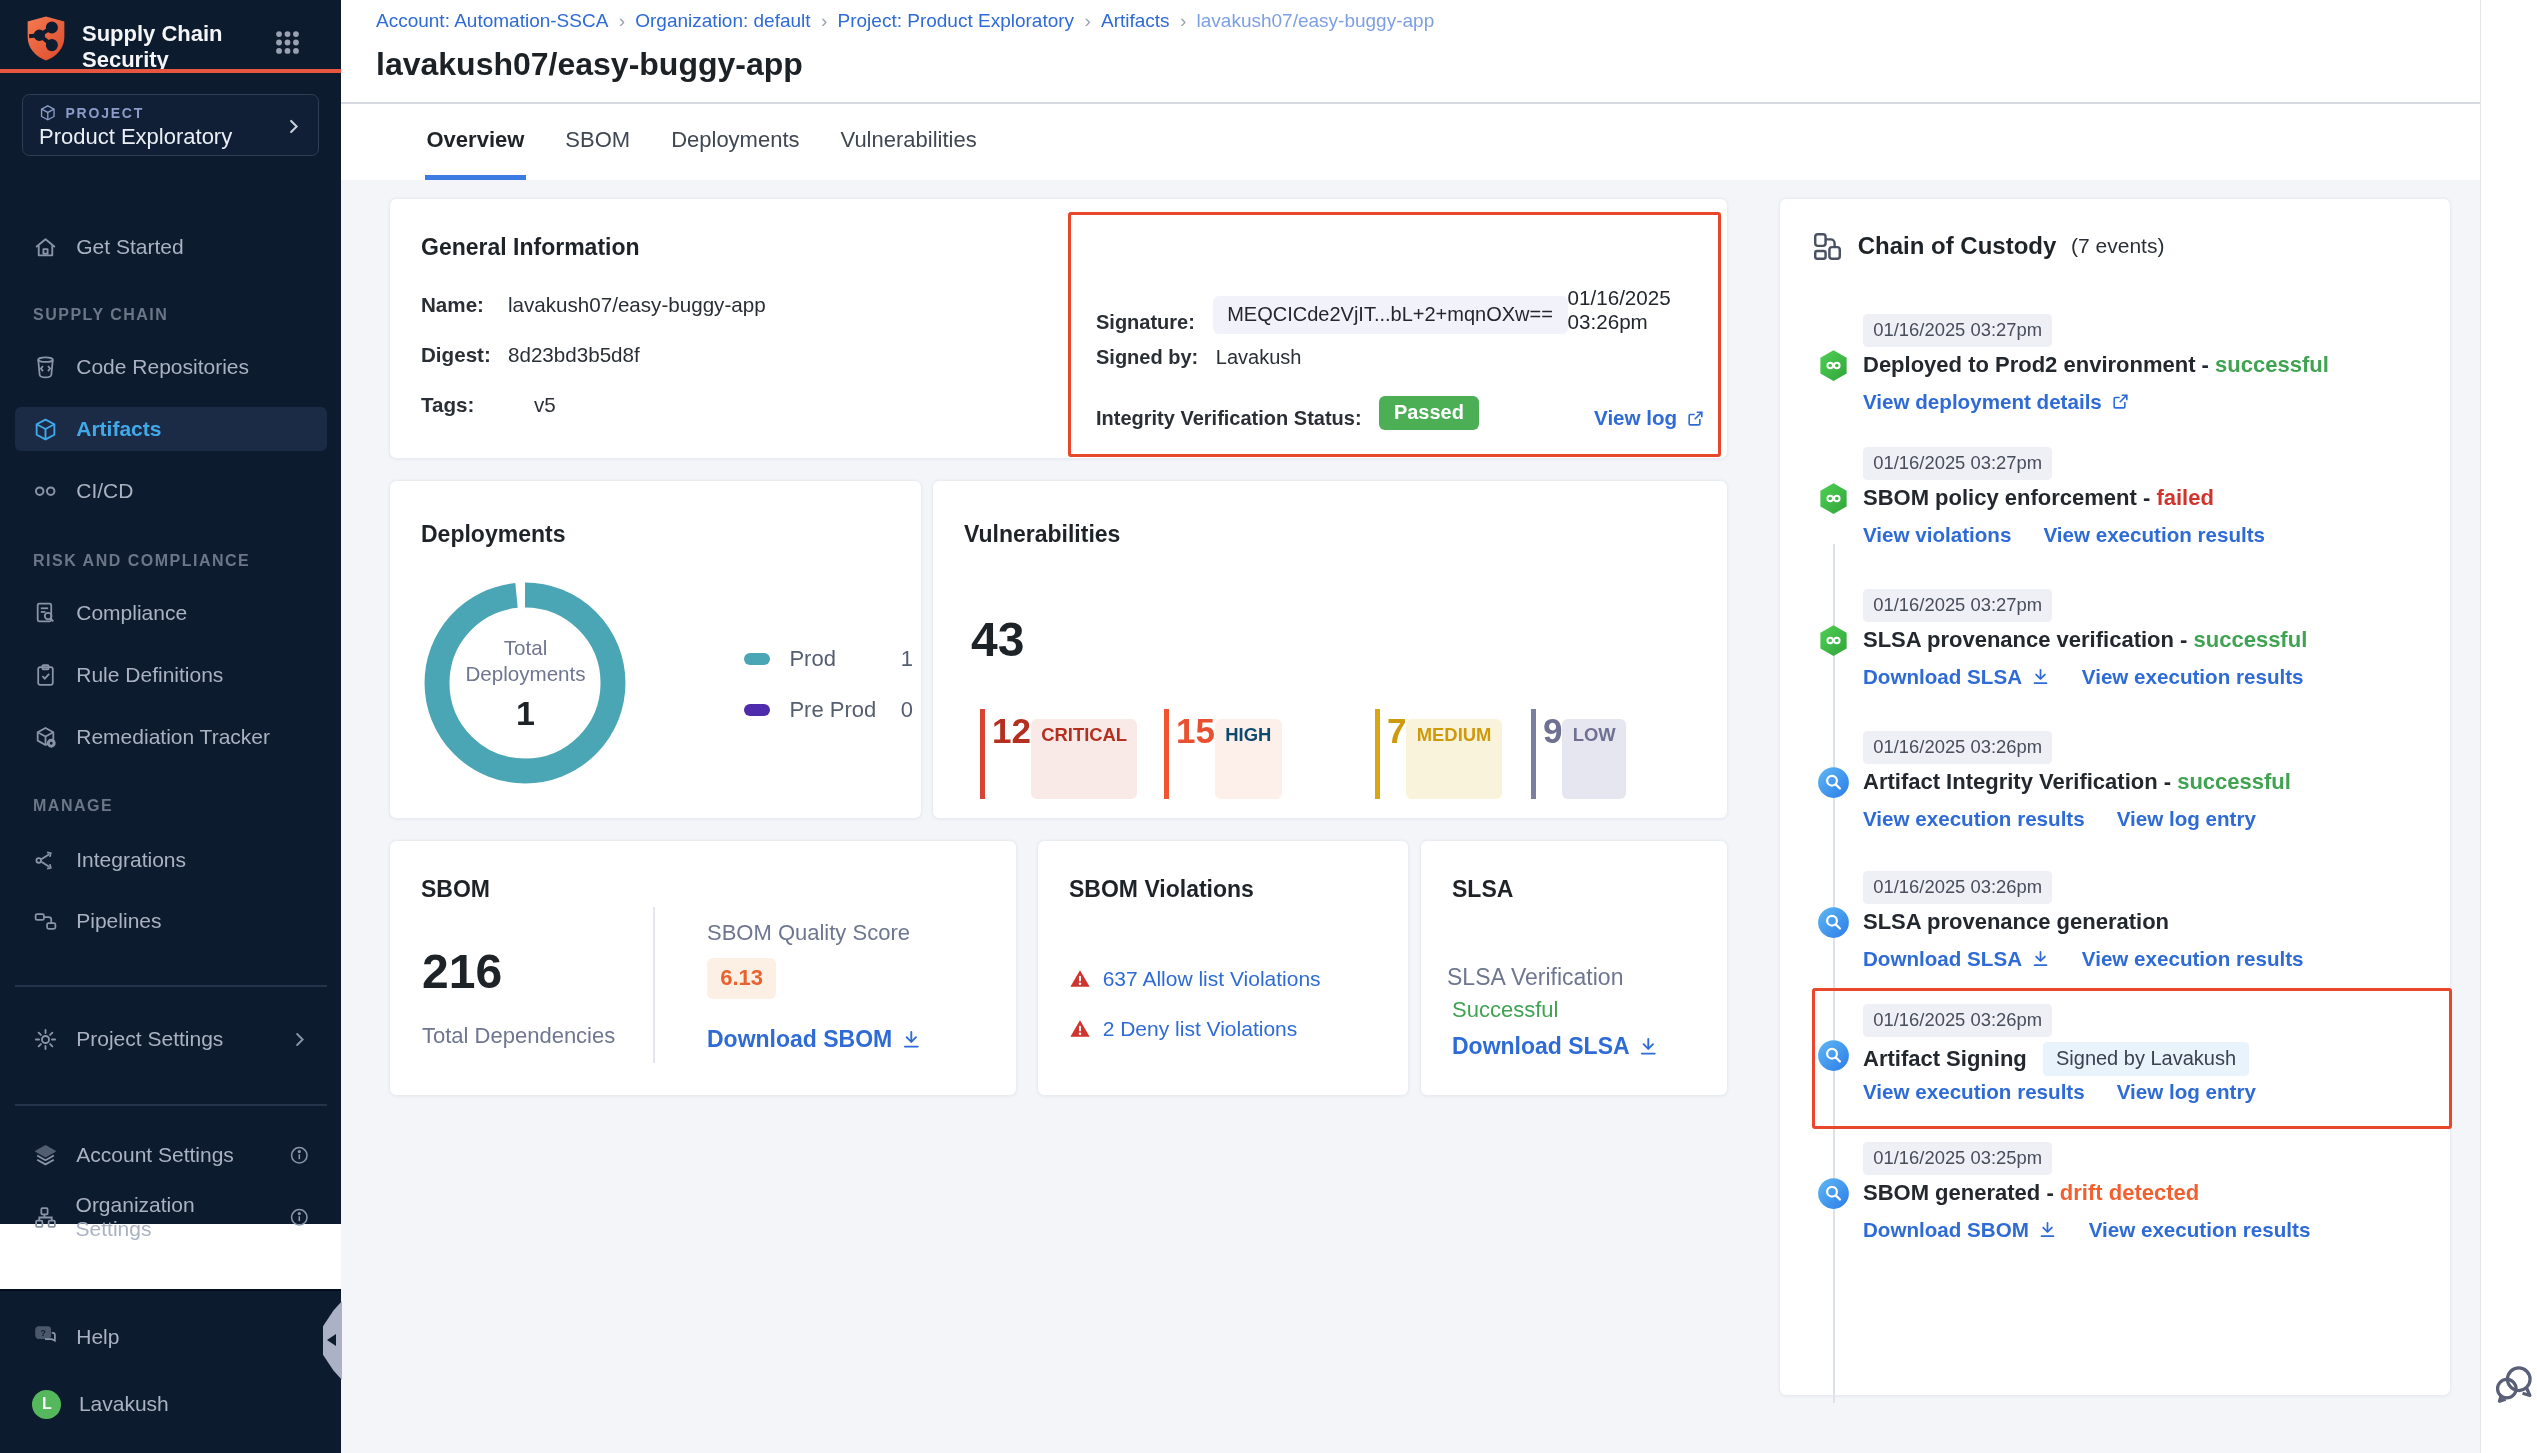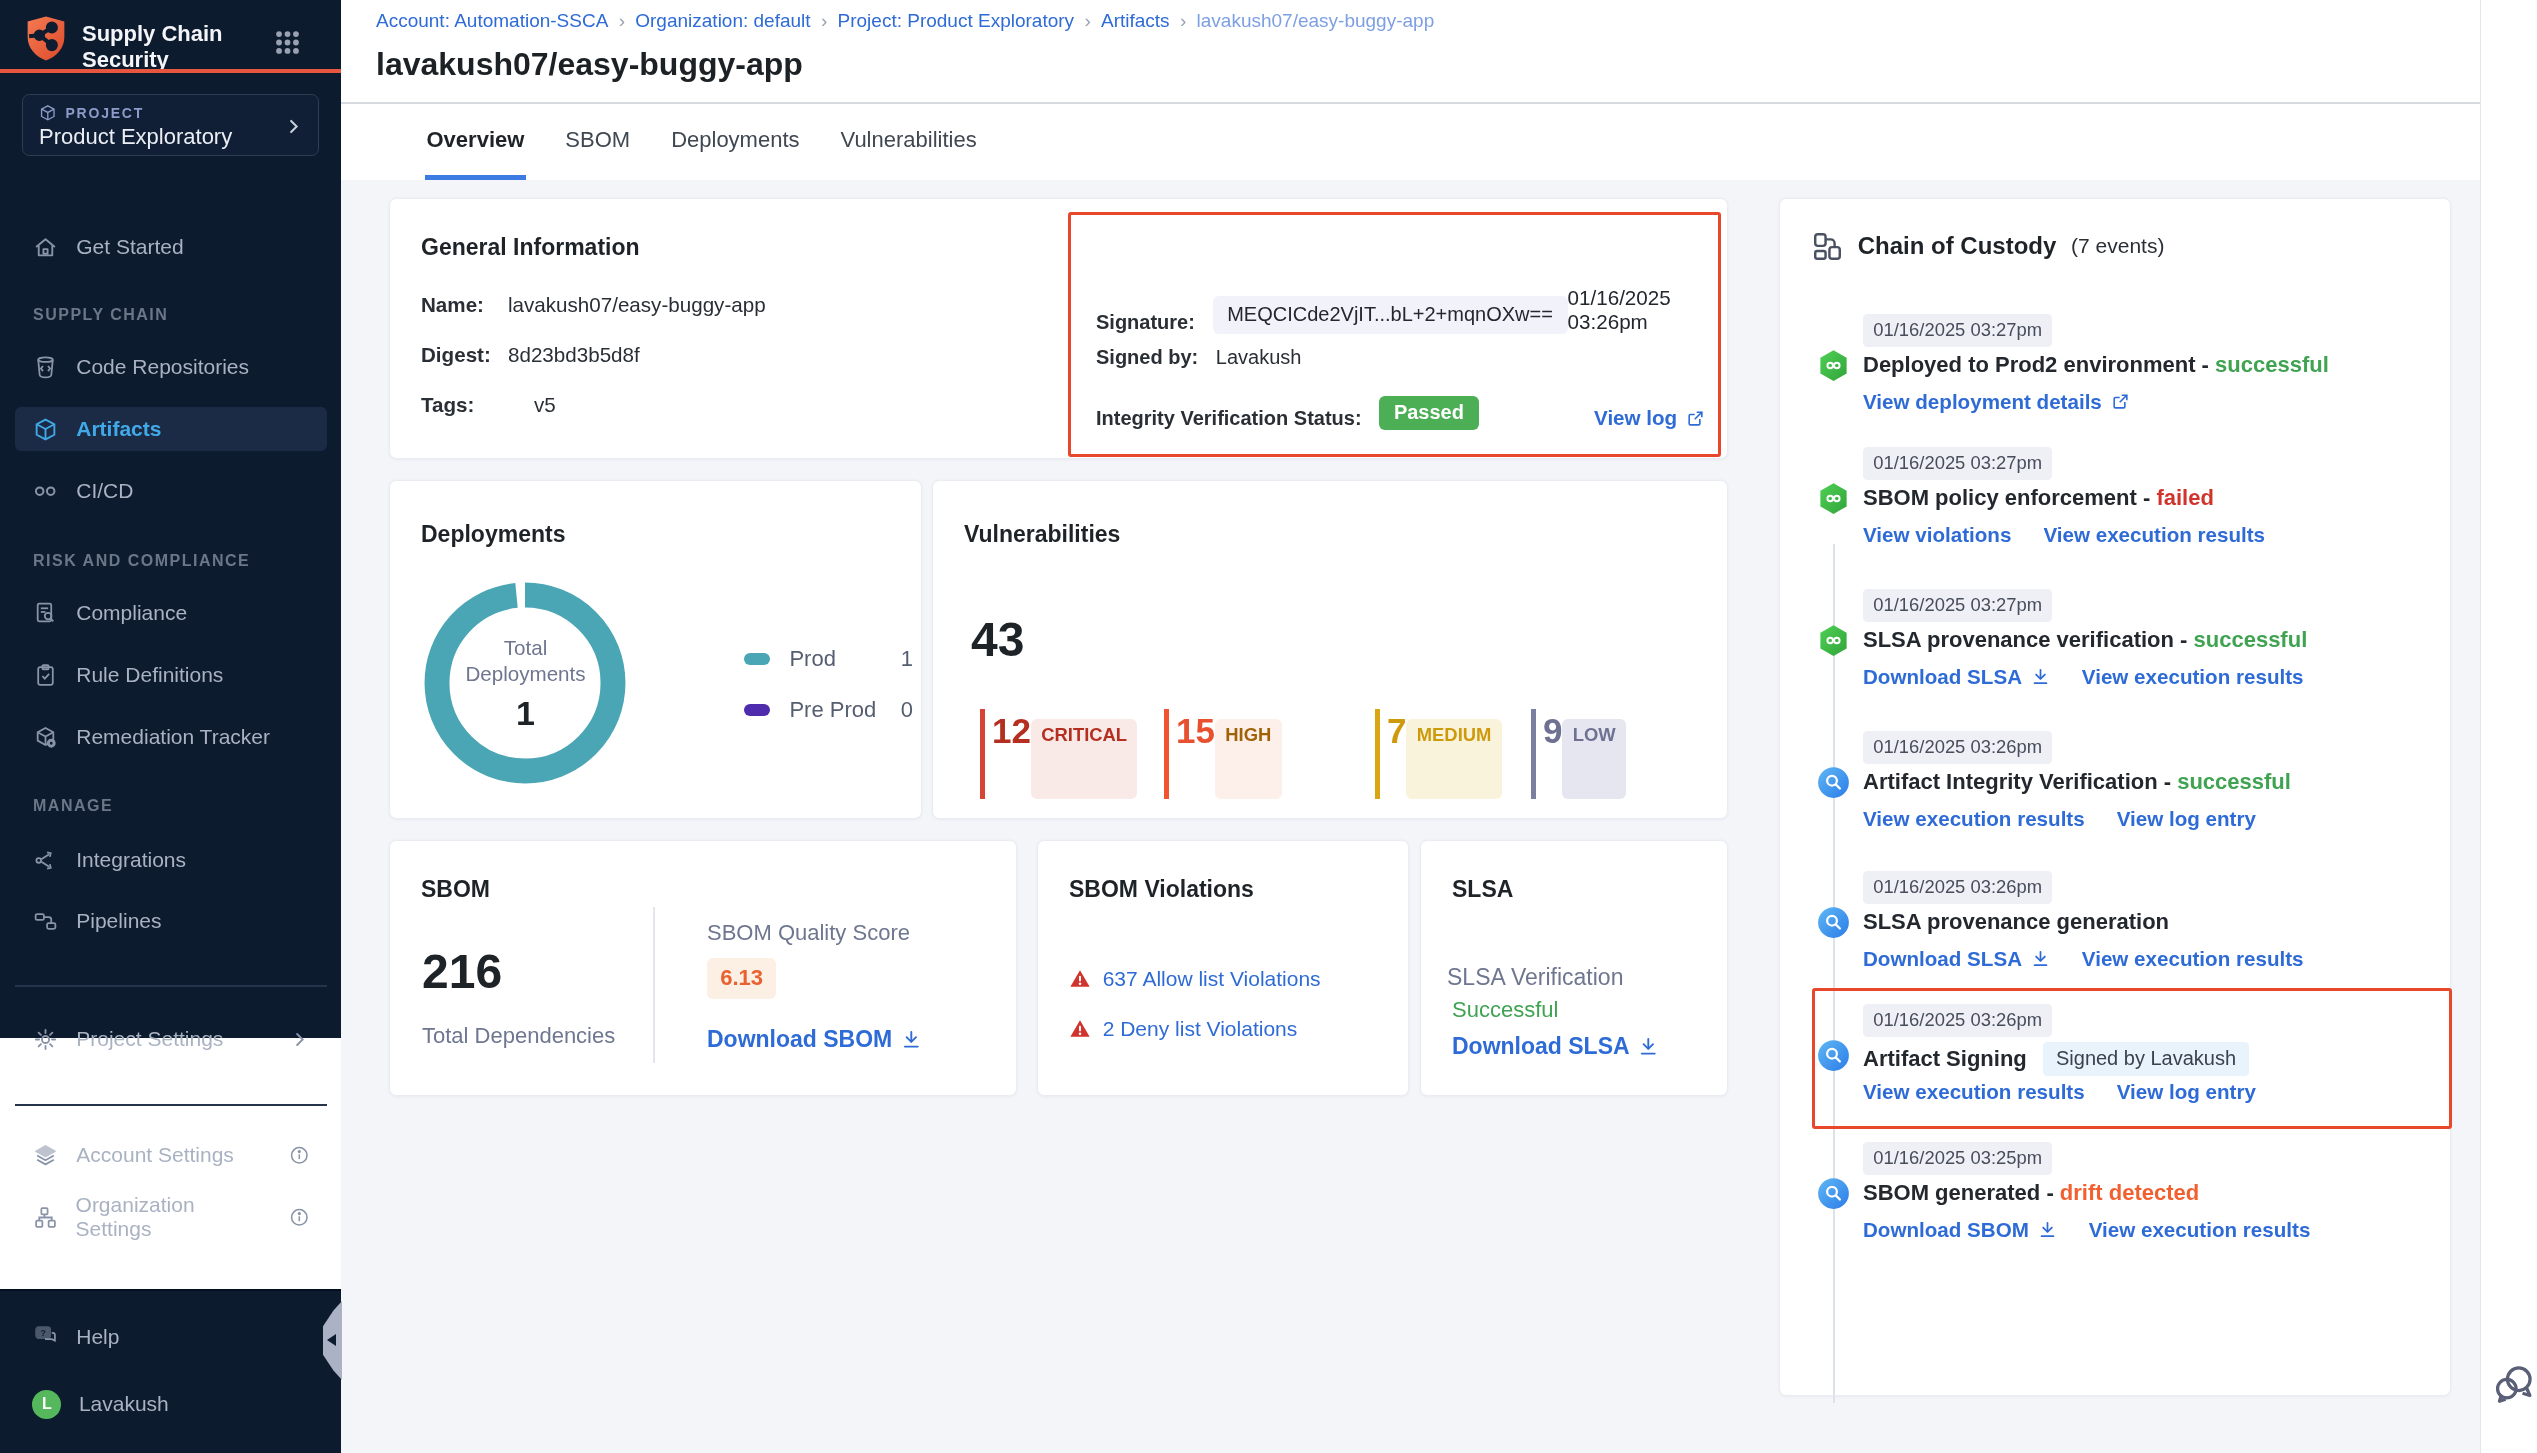--- a/index.html
+++ b/index.html
@@ -1,21 +1,21 @@
 <!DOCTYPE html>
 <html style="font-size:11.7px"><head>
 <meta charset="utf-8">
 <style>
   * { margin:0; padding:0; box-sizing:border-box; }
   html,body { width:2538px; height:1454px; }
   body { font-family:"Liberation Sans","DejaVu Sans",sans-serif; background:#fff; position:relative; overflow:hidden; color:#1E2328; }
   svg { display:block; }
 
   
-  #sidebar { position:absolute; left:0; top:0; width:341px; height:1038px; background:#0D1B2E; z-index:5; }
+  #sidebar { position:absolute; left:0; top:0; width:341px; height:1224px; background:#0D1B2E; z-index:5; }
   .sb-logo { position:absolute; left:22px; top:14.7px; width:48px; height:47px; }
   .sb-title { position:absolute; left:82px; top:20.6px; width:184px; color:#F3F5F8; font-size:22px; line-height:26px; font-weight:700; }
   .sb-grid { position:absolute; left:273px; top:28px; }
   .sb-accent { position:absolute; left:0; top:69px; width:100%; height:3.7px; background:#E8563F; }
   .sb-proj { position:absolute; left:22px; top:94px; width:297px; height:62px; border:1.5px solid #313D52; border-radius:7.3px; background:#101F35; padding:8.8px 16px; cursor:pointer; }
   .sb-proj-top { display:flex; align-items:center; gap:8.8px; color:#93A3D1; }
   .sb-proj-label { font-size:14px; letter-spacing:1.8px; font-weight:700; color:#8C9BC9; }
   .sb-proj-name { margin-top:2.9px; font-size:22px; color:#EBEFF5; font-weight:500; }
   .sb-proj-chev { position:absolute; right:14.7px; top:22px; color:#C8CEDA; }
   .nv { position:absolute; left:14.7px; width:312px; height:44px; display:flex; align-items:center; gap:17.6px; padding:0 17.6px; color:#A9B2C2; font-size:21px; border-radius:5.9px; cursor:pointer; }
@@ -431,21 +431,21 @@
   <section class="card" style="left:591px; top:300px; width:796px; height:339px;">
     <div class="card-title" style="position:absolute; left:31px; top:40px;">Vulnerabilities</div>
     <div style="position:absolute; left:38px; top:131px; font-size:48px; font-weight:700; color:#1E2328;">43</div>
 
     <div class="sev" style="left:47px; border-color:#D64533;">
       <span class="sev-num" style="color:#B42F1F;">12</span>
       <span class="sev-badge" style="color:#B42F1F; background:#F9EAE8;">CRITICAL</span>
     </div>
     <div class="sev" style="left:231px; border-color:#F0552F;">
       <span class="sev-num" style="color:#E8502F;">15</span>
-      <span class="sev-badge" style="color:#a16207; background:#FDEFE9;">HIGH</span>
+      <span class="sev-badge" style="color:#0c4a6e; background:#FDEFE9;">HIGH</span>
     </div>
     <div class="sev" style="left:442px; border-color:#D9A514;">
       <span class="sev-num" style="color:#CE9A0C;">7</span>
       <span class="sev-badge" style="color:#CE9A0C; background:#FAF3DC;">MEDIUM</span>
     </div>
     <div class="sev" style="left:598px; border-color:#7B7FA0;">
       <span class="sev-num" style="color:#6E7191;">9</span>
       <span class="sev-badge" style="color:#6E7191; background:#E5E6EF;">LOW</span>
     </div>
   </section>

